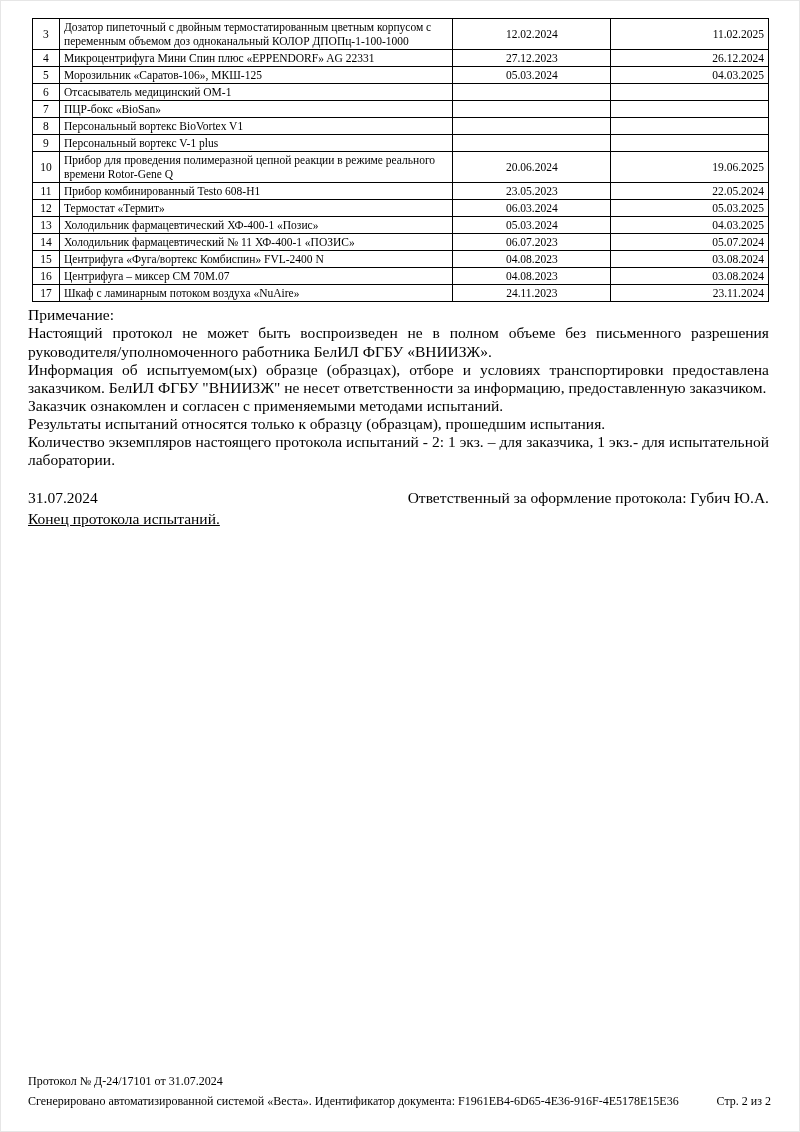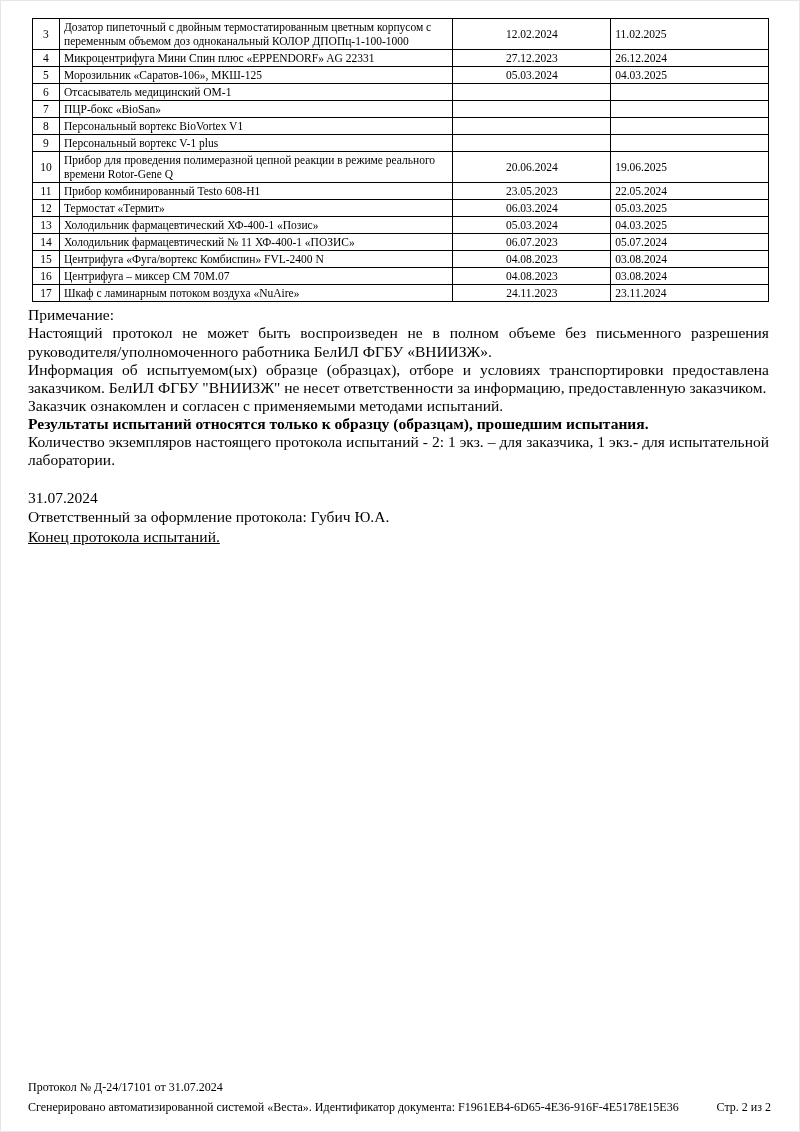--- a/index.html
+++ b/index.html
@@ -24,49 +24,48 @@
   }
   table.equip-table td {
     border: 1px solid #000;
     padding: 1px 4px;
     vertical-align: middle;
     line-height: 1.22;
   }
   td.col-num   { width: 27px;  text-align: center; padding: 1px 2px; }
   td.col-name  { width: 394px; text-align: left; }
   td.col-date1 { width: 158px; text-align: center; }
-  td.col-date2 { width: 158px; text-align: left; }
+  td.col-date2 { width: 158px; text-align: right; }
 
   .notes {
     margin: 4px 30px 0 27px;
     font-size: 15.5px;
     line-height: 1.17;
   }
   .notes-heading { text-align: left; }
   .notes p { text-align: justify; }
-  .notes p.bold { font-weight: bold; }
+  .notes p.bold { font-weight: normal; }
 
   .sig-row {
     display: flex;
     justify-content: space-between;
     margin: 20px 30px 0 27px;
     font-size: 15.5px;
     line-height: 1.17;
-    flex-direction: column;
   }
   .end-line {
     margin: 2px 30px 0 27px;
     font-size: 15.5px;
     line-height: 1.17;
     text-decoration: underline;
   }
 
   .footer {
     position: absolute;
-    left: 27px; right: 28px; bottom: 16px;
+    left: 27px; right: 28px; bottom: 22px;
     font-size: 12px;
     line-height: 1.25;
   }
   .footer-line2 {
     display: flex;
     justify-content: space-between;
     margin-top: 5px;
   }
 </style>
 </head>

